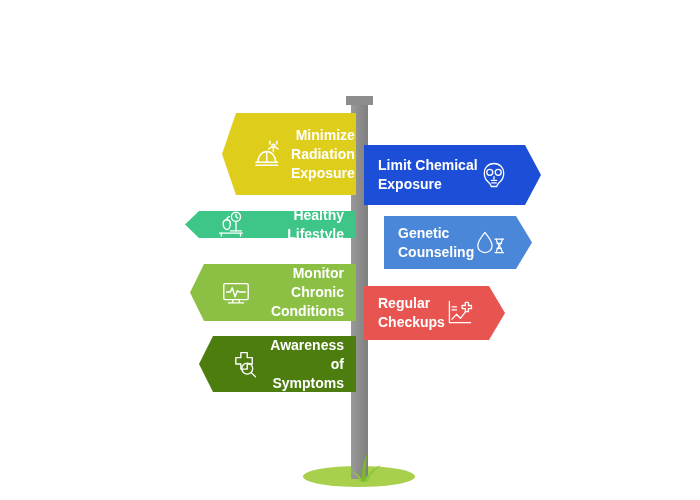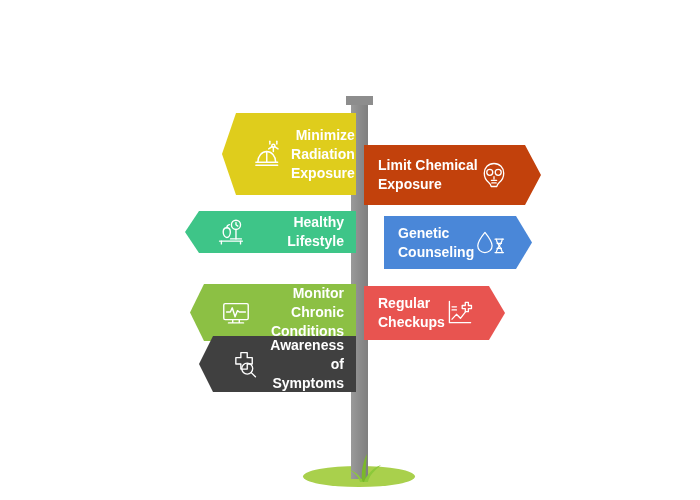--- a/index.html
+++ b/index.html
@@ -111,70 +111,70 @@
           <path d="M4 25 L26.4 25"></path>
           <path d="M4 28 L26.4 28"></path>
         </g>
       </svg>
     </span>
     <span class="sign-label">Minimize
 Radiation
 Exposure</span>
   </div>
 
-  <div class="sign sign-left" style="left:185px;top:211px;width:171px;height:42px;background:#3ec588;">
+  <div class="sign sign-left" style="left:185px;top:211px;width:171px;height:27px;background:#3ec588;">
     <span class="sign-icon">
       <svg viewBox="0 0 34 34" width="31" height="31">
         <g fill="none" stroke="#ffffff" stroke-width="1.5" stroke-linecap="round" stroke-linejoin="round">
           <circle cx="23" cy="8.5" r="5"></circle>
           <path d="M23 6 L23 8.5 L25 10"></path>
           <path d="M23 13.5 L23 24"></path>
           <path d="M17 24 L29 24"></path>
           <path d="M9 16.5 C9 13.5 11 11.8 13 11.8 C15 11.8 16.8 13.5 16.8 16.5 C16.8 20 15 22.5 13 22.5 C11 22.5 9 20 9 16.5 Z"></path>
           <path d="M13 11.8 C13 9.8 14.2 8.6 15.8 8.4"></path>
           <path d="M5 26.5 L30 26.5"></path>
           <path d="M7 26.5 L7 29.5"></path>
           <path d="M28 26.5 L28 29.5"></path>
         </g>
       </svg>
     </span>
     <span class="sign-label">Healthy Lifestyle</span>
   </div>
 
-  <div class="sign sign-left" style="left:190px;top:264px;width:166px;height:57px;background:#8cc044;margin-top:20px;">
+  <div class="sign sign-left" style="left:190px;top:264px;width:166px;height:57px;background:#8cc044;">
     <span class="sign-icon">
       <svg viewBox="0 0 34 34" width="32" height="32">
         <g fill="none" stroke="#ffffff" stroke-width="1.5" stroke-linecap="round" stroke-linejoin="round">
           <rect x="4" y="7" width="26" height="17" rx="1.5"></rect>
           <path d="M7 16 L11 16 L13 11.5 L16 21 L18.5 14.5 L20.5 16 L27 16"></path>
           <path d="M13.5 24 L13.5 27"></path>
           <path d="M20.5 24 L20.5 27"></path>
           <path d="M9 27.5 L25 27.5"></path>
         </g>
       </svg>
     </span>
     <span class="sign-label">Monitor Chronic
 Conditions</span>
   </div>
 
-  <div class="sign sign-left" style="left:199px;top:336px;width:157px;height:56px;background:#404040;">
+  <div class="sign sign-left" style="left:199px;top:336px;width:157px;height:56px;background:#4d7c0f;">
     <span class="sign-icon">
       <svg viewBox="0 0 34 34" width="31" height="31">
         <g fill="none" stroke="#ffffff" stroke-width="1.5" stroke-linecap="round" stroke-linejoin="round">
           <path d="M13 4 L20 4 L20 9.5 L25.5 9.5 L25.5 16.5 L20 16.5 L20 22 L13 22 L13 16.5 L7.5 16.5 L7.5 9.5 L13 9.5 Z"></path>
           <circle cx="20" cy="21.5" r="6"></circle>
           <path d="M24.4 25.9 L29 30.5"></path>
         </g>
       </svg>
     </span>
     <span class="sign-label">Awareness of
 Symptoms</span>
   </div>
 
-  <div class="sign sign-right" style="left:364px;top:145px;width:177px;height:60px;background:#c2410c;">
+  <div class="sign sign-right" style="left:364px;top:145px;width:177px;height:60px;background:#1d4ed8;">
     <span class="sign-label">Limit Chemical
 Exposure</span>
     <span class="sign-icon">
       <svg viewBox="0 0 34 34" width="30" height="30">
         <g fill="none" stroke="#ffffff" stroke-width="1.5" stroke-linecap="round" stroke-linejoin="round">
           <path d="M17 4 C10.4 4 6 8.6 6 15 C6 20 8.5 23.5 11 25.5 C12.4 26.7 13.4 28 13.8 30 L20.2 30 C20.6 28 21.6 26.7 23 25.5 C25.5 23.5 28 20 28 15 C28 8.6 23.6 4 17 4 Z"></path>
           <circle cx="12.2" cy="14" r="3.4"></circle>
           <circle cx="21.8" cy="14" r="3.4"></circle>
           <path d="M14 23 L20 23"></path>
           <path d="M14.5 26 L19.5 26"></path>

